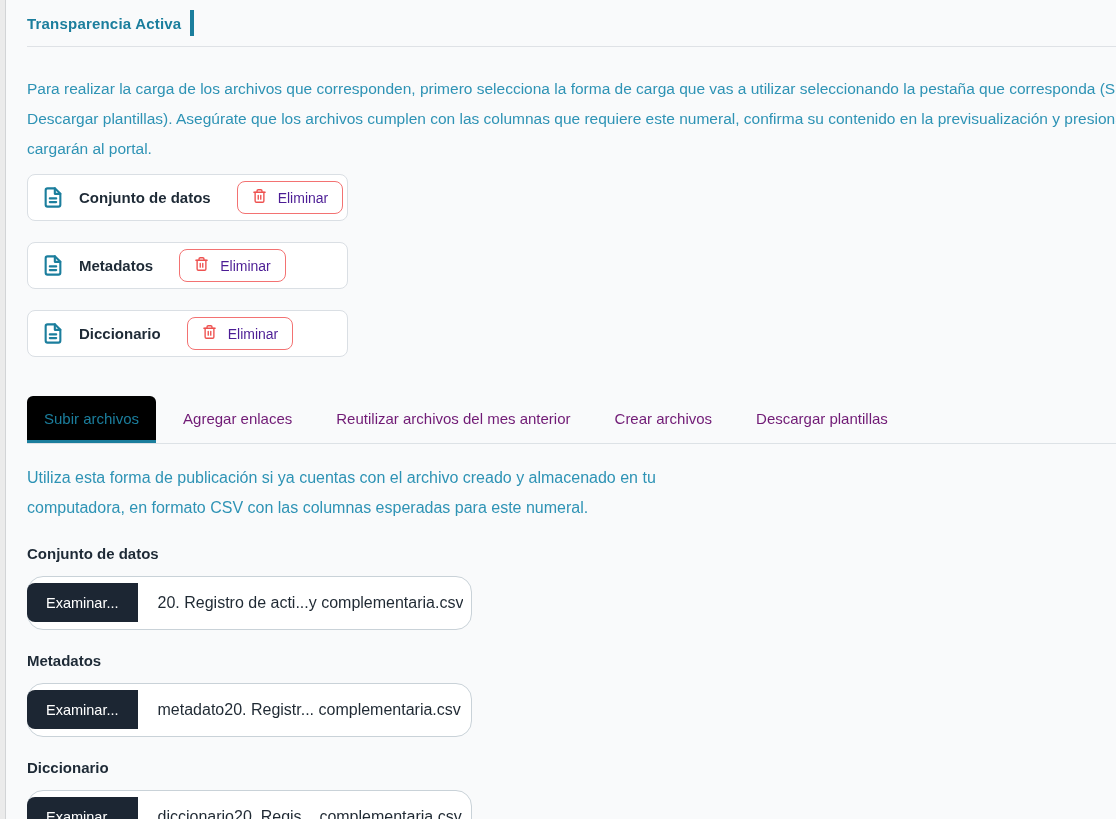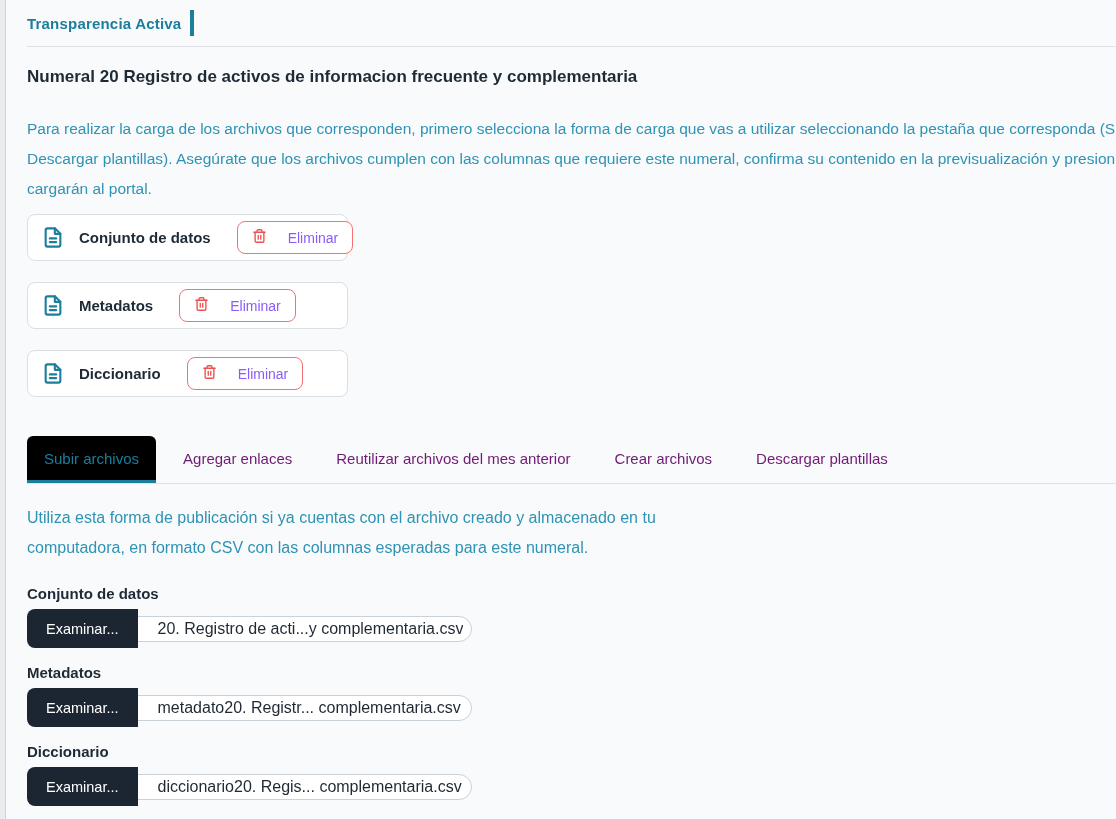--- a/index.html
+++ b/index.html
@@ -34,23 +34,23 @@
   .cards { margin-top:10px; }
   .file-card {
     width:321px; height:47px; background:#ffffff;
     border:1px solid #dadfe4; border-radius:8px;
     display:flex; align-items:center; padding:0 16px 0 14px;
     margin-bottom:21px;
   }
   .file-card .doc-icon { flex:0 0 auto; display:flex; }
   .file-card .card-label { font-size:15px; font-weight:bold; margin-left:15px; white-space:nowrap; }
   .delete-btn {
-    margin-left:26px; display:inline-flex; align-items:center; gap:21px;
+    margin-left:26px; display:inline-flex; align-items:center; gap:11px;
     border:1px solid #f37272; border-radius:8px; background:#ffffff;
-    color:#8b5cf6; font-size:14px; padding:6px 14px; cursor:pointer;
+    color:#4c1d95; font-size:14px; padding:6px 14px; cursor:pointer;
     font-family:"Liberation Sans", sans-serif;
   }
 
   
   .tab-bar {
     margin-top:39px; display:flex; align-items:flex-end;
     border-bottom:1px solid #dde2e6; width:1089px;
   }
   .tab {
     font-size:15px; color:#701a75; padding:14px 17px 13px 17px;
@@ -66,21 +66,21 @@
   
   .panel-desc {
     margin-top:19px; color:#2e93b5; font-size:16px;
     line-height:30px; max-width:700px;
   }
 
   
   .field-label { margin-top:22px; font-size:15px; font-weight:bold; color:#1e2a36; }
   .file-input {
     margin-top:14px; display:inline-flex; align-items:center;
-    width:445px; height:26px; background:#ffffff;
+    width:445px; height:54px; background:#ffffff;
     border:1px solid #c9d2d8; border-radius:16px;
   }
   .browse-btn {
     height:39px; margin:-1px 0 0 -1px; flex:0 0 auto;
     background:#1c2633; color:#ffffff; font-size:14.5px;
     border:none; border-radius:8px 0 0 8px; padding:0 19px;
     cursor:pointer; font-family:"Liberation Sans", sans-serif;
   }
   .file-name {
     padding-left:20px; font-size:16px; color:#1f2933; white-space:nowrap; overflow:hidden;
@@ -92,21 +92,20 @@
 <div class="left-strip"></div>
 
 <div class="content">
 
   <div class="title-row">
     <span class="page-title">Transparencia Activa</span>
     <span class="caret"></span>
   </div>
   <hr class="title-hr">
 
-  <div class="section-heading">Numeral 20 Registro de activos de informacion frecuente y complementaria</div>
 
   <div class="intro">
     <div class="line">Para realizar la carga de los archivos que corresponden, primero selecciona la forma de carga que vas a utilizar seleccionando la pestaña que corresponda (Subir arc</div>
     <div class="line">Descargar plantillas). Asegúrate que los archivos cumplen con las columnas que requiere este numeral, confirma su contenido en la previsualización y presiona el bo</div>
     <div class="line">cargarán al portal.</div>
   </div>
 
   <div class="cards">
 
     <div class="file-card">

